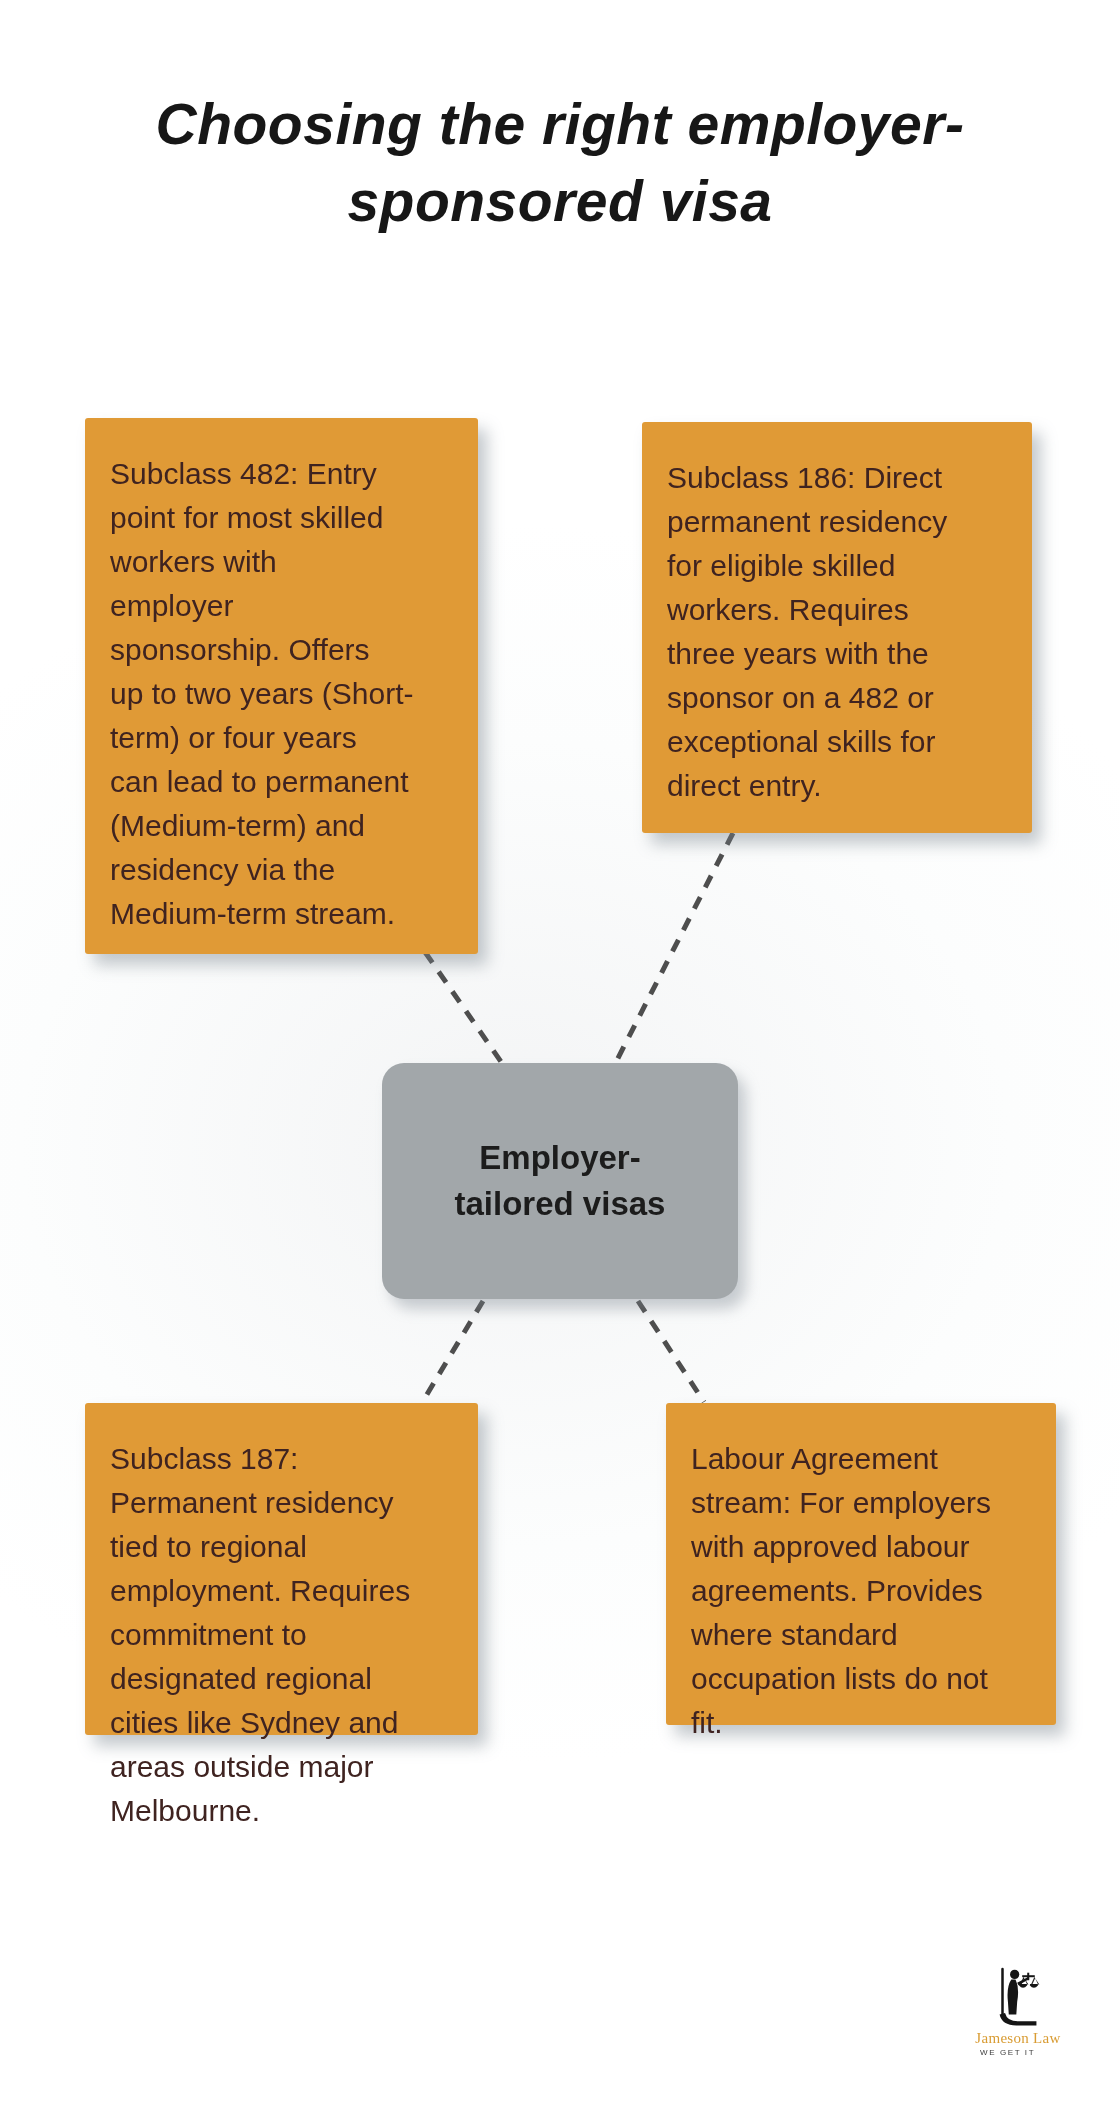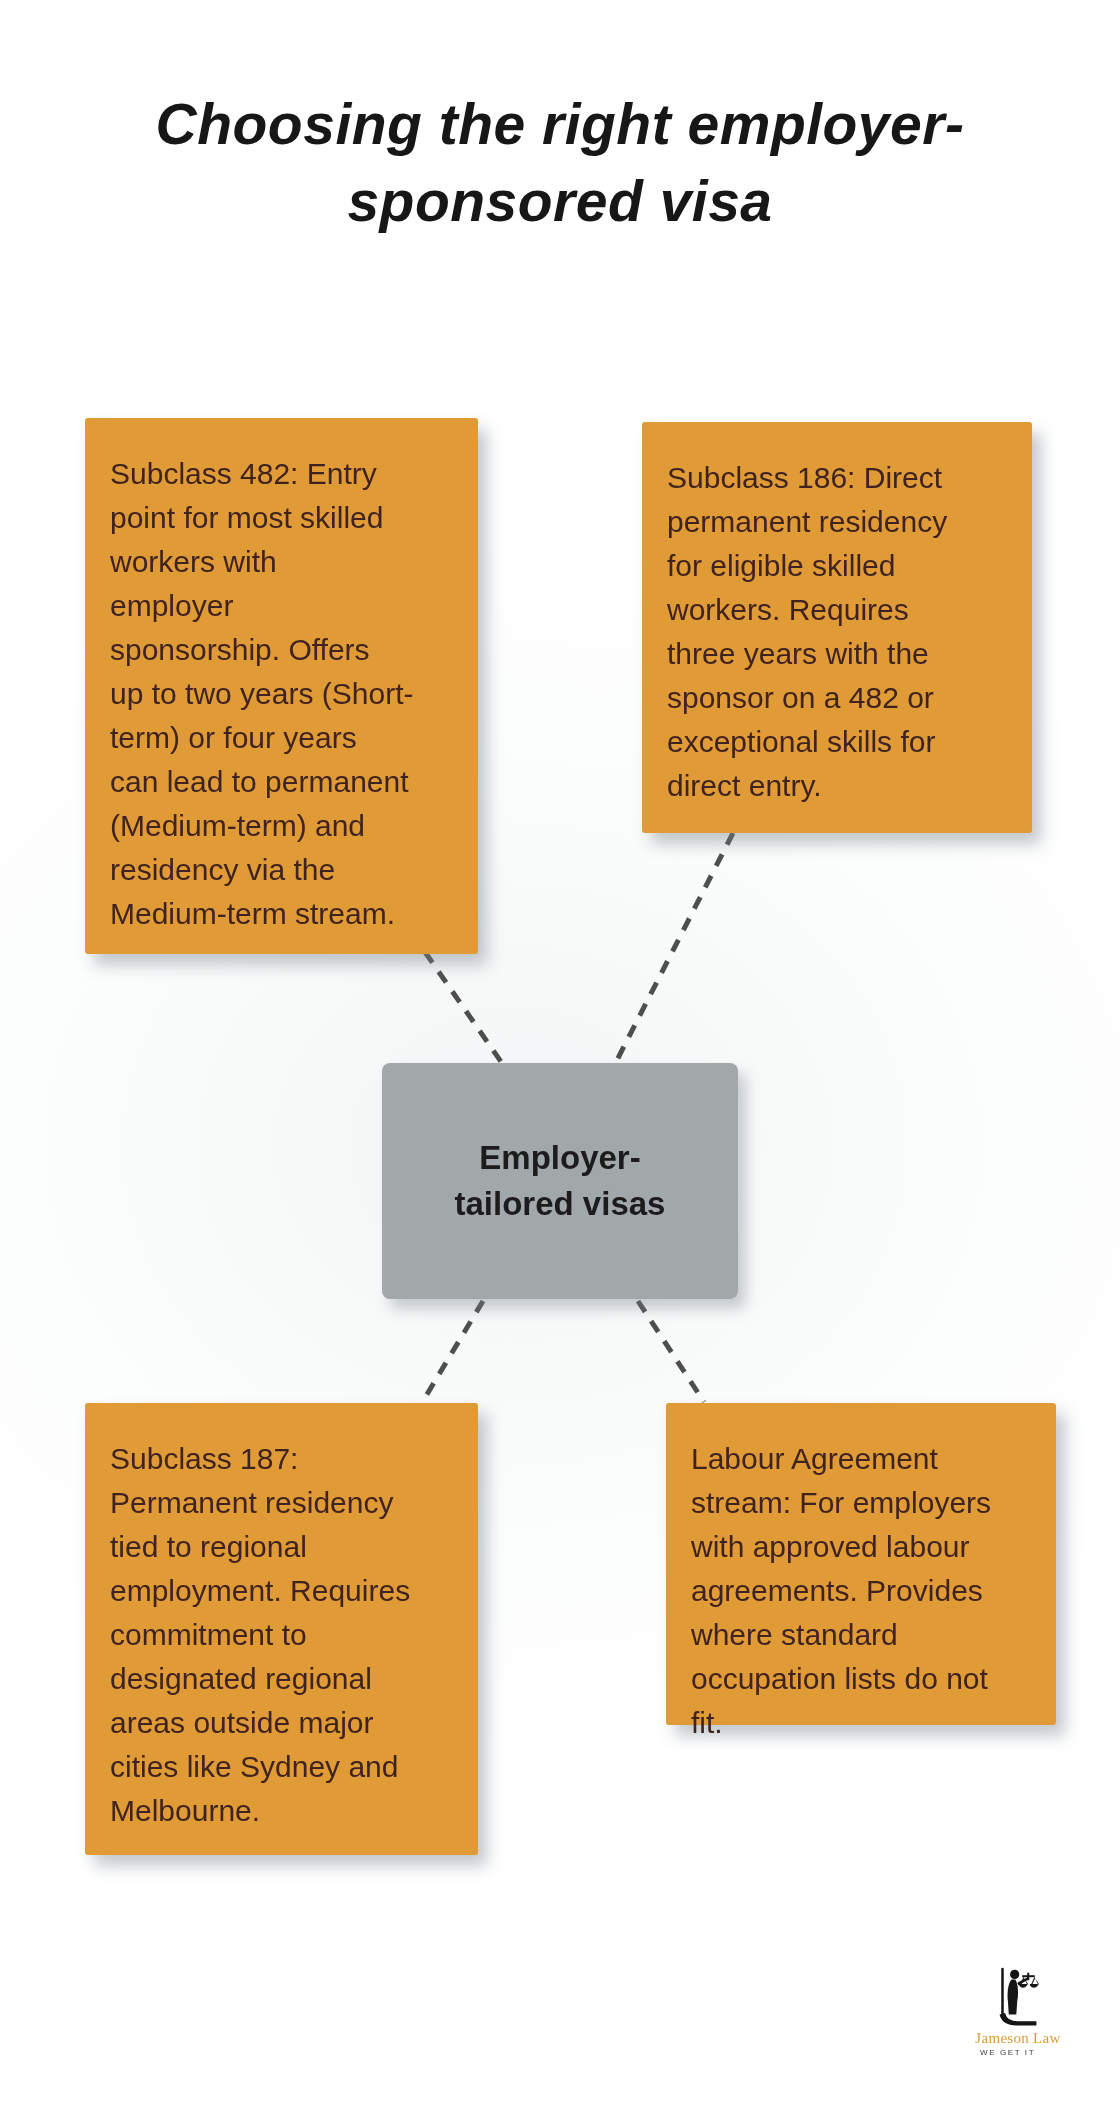--- a/index.html
+++ b/index.html
@@ -47,30 +47,30 @@
     border-radius: 3px;
     box-shadow: 9px 11px 16px rgba(125, 135, 145, 0.45);
     color: var(--card-text, #3f2320);
     font-size: 30px;
     line-height: 44px;
     padding: 34px 22px 0 25px;
     box-sizing: border-box;
   }
   .card-tl { left: 85px;  top: 418px;  width: 393px; height: 536px; }
   .card-tr { left: 642px; top: 422px;  width: 390px; height: 411px; }
-  .card-bl { left: 85px;  top: 1403px; width: 393px; height: 452px; }
+  .card-bl { left: 85px;  top: 1403px; width: 393px; height: 332px; }
   .card-br { left: 666px; top: 1403px; width: 390px; height: 322px; }
   .center-node {
     position: absolute;
     left: 382px;
     top: 1063px;
     width: 356px;
     height: 236px;
     background: var(--center, #a2a7aa);
-    border-radius: 8px;
+    border-radius: 22px;
     box-shadow: 8px 10px 14px rgba(125, 135, 145, 0.40);
     display: flex;
     align-items: center;
     justify-content: center;
     text-align: center;
     color: var(--center-text, #1c1c1c);
     font-weight: bold;
     font-size: 33px;
     line-height: 46px;
   }
@@ -155,22 +155,22 @@
   </div>
 
   <div class="card card-bl">
     <div>
         <div>Subclass 187:</div>
         <div>Permanent residency</div>
         <div>tied to regional</div>
         <div>employment. Requires</div>
         <div>commitment to</div>
         <div>designated regional</div>
+        <div>cities like Sydney and</div>
         <div>areas outside major</div>
-        <div>cities like Sydney and</div>
         <div>Melbourne.</div>
       </div>
   </div>
 
   <div class="card card-br">
     <div>
         <div>Labour Agreement</div>
         <div>stream: For employers</div>
         <div>with approved labour</div>
         <div>agreements. Provides</div>

